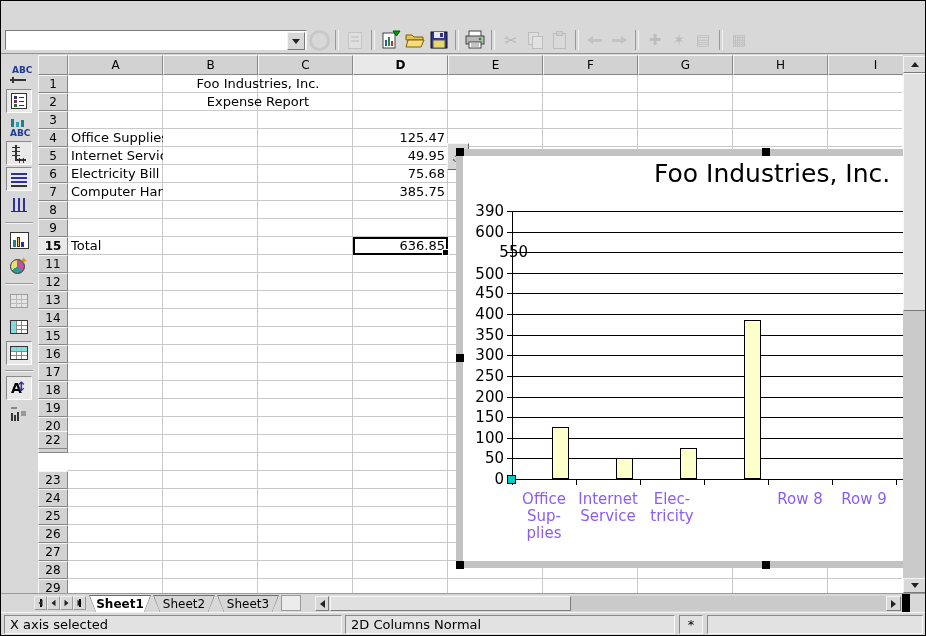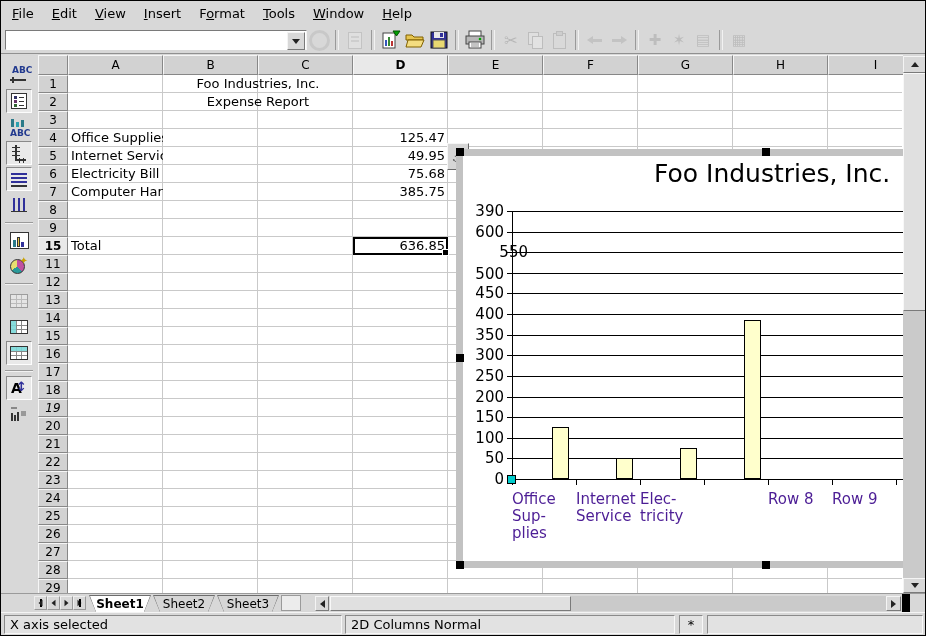--- a/index.html
+++ b/index.html
@@ -37,21 +37,21 @@
   #cursor .fh{position:absolute;right:-3px;bottom:-3px;width:5px;height:5px;background:#000;border:1px solid #fff;}
   
   #chart{position:absolute;left:455px;top:148px;width:622px;height:419px;background:#c2c2c2;z-index:3;}
   #chartInner{position:absolute;left:7px;top:7px;right:7px;bottom:7px;background:#fff;overflow:hidden;}
   #chartTitle{position:absolute;font-size:25px;color:#000;white-space:nowrap;}
   .gline{position:absolute;height:1px;background:#000;}
   .ytick{position:absolute;height:1px;background:#000;width:5px;}
   .ylab{position:absolute;width:40px;text-align:right;font-size:15px;line-height:16px;color:#000;}
   .xtick{position:absolute;width:1px;height:5px;background:#000;}
   .bar{position:absolute;background:#ffffcc;border:1px solid #000;box-sizing:border-box;}
-  .xlab{position:absolute;width:64px;font-size:15px;line-height:17px;color:#4c1d95;white-space:pre-line;}
+  .xlab{position:absolute;width:64px;text-align:center;font-size:15px;line-height:17px;color:#8b5cf6;white-space:pre-line;}
   #yaxisline{position:absolute;width:1px;background:#000;}
   #selhandle{position:absolute;width:9px;height:9px;background:#00cccc;border:1px solid #000;box-sizing:border-box;}
   
   .objh{position:absolute;width:8px;height:8px;background:#000;z-index:5;}
   #anchorBtn{position:absolute;left:446px;top:142px;width:20px;height:25px;background:#d6d6d6;border:1px solid;border-color:#f6f6f6 #6a6a6a #6a6a6a #f6f6f6;z-index:2;display:flex;align-items:center;justify-content:center;font-size:14px;color:#555;}
   
   #vscroll{position:absolute;left:902px;top:55px;width:23px;height:537px;background:#cacaca;z-index:6;}
   .sbtn{position:absolute;background:#d8d8d8;border:1px solid;border-color:#f4f4f4 #7a7a7a #7a7a7a #f4f4f4;box-sizing:border-box;display:flex;align-items:center;justify-content:center;}
   .thumb{position:absolute;background:#e0e0e0;border:1px solid;border-color:#f8f8f8 #7a7a7a #7a7a7a #f8f8f8;box-sizing:border-box;}
   .tri-up{width:0;height:0;border-left:4px solid transparent;border-right:4px solid transparent;border-bottom:5px solid #222;}
@@ -67,30 +67,20 @@
   .tabO.act .tabI{background:#fff;font-weight:bold;}
   #tabspare{position:absolute;top:1px;height:16px;background:#ececec;border:1px solid #9a9a9a;box-sizing:border-box;}
   
   #statusbar{position:absolute;left:0;top:611px;width:926px;height:24px;background:#d8d8d8;border-top:1px solid #f4f4f4;box-sizing:border-box;}
   .spanel{position:absolute;top:2px;height:19px;background:#e2e2e2;border:1px solid;border-color:#8a8a8a #f8f8f8 #f8f8f8 #8a8a8a;box-sizing:border-box;font-size:13px;line-height:17px;color:#000;padding:0 5px;white-space:nowrap;overflow:hidden;}
 </style>
 </head>
 <body>
 
 <div id="page">
-  <div id="menubar">
-      <span class="mi"><u>F</u>ile</span>
-      <span class="mi"><u>E</u>dit</span>
-      <span class="mi"><u>V</u>iew</span>
-      <span class="mi"><u>I</u>nsert</span>
-      <span class="mi">F<u>o</u>rmat</span>
-      <span class="mi"><u>T</u>ools</span>
-      <span class="mi"><u>W</u>indow</span>
-      <span class="mi"><u>H</u>elp</span>
-    </div>
   <div id="toolbar">
       <div id="combo">
         <input style="position: absolute; left: 1px; top: 1px; width: 280px; height: 16px; border: none; outline: none; font: 12px &quot;DejaVu Sans&quot;, sans-serif;">
         <div class="dd">
           <span class="tri-down"></span>
         </div>
       </div>
       <div class="tbi dis">
         <span style="width:15px;height:15px;border:3px solid #aaa;border-radius:50%;display:inline-block;"></span>
       </div>
@@ -301,24 +291,24 @@
       <div class="rhd" style="top: 164px;">9</div>
       <div class="rhd sel" style="top: 182px;">15</div>
       <div class="rhd" style="top: 200px;">11</div>
       <div class="rhd" style="top: 218px;">12</div>
       <div class="rhd" style="top: 236px;">13</div>
       <div class="rhd" style="top: 254px;">14</div>
       <div class="rhd" style="top: 272px;">15</div>
       <div class="rhd" style="top: 290px;">16</div>
       <div class="rhd" style="top: 308px;">17</div>
       <div class="rhd" style="top: 326px;">18</div>
-      <div class="rhd" style="top: 344px; font-style: italic;">19</div>
+      <div class="rhd" style="top: 344px;">19</div>
       <div class="rhd" style="top: 362px;">20</div>
       <div class="rhd" style="top: 380px;">21</div>
-      <div class="rhd" style="top: 398px;">22</div>
+      <div class="rhd" style="top: 376px;">22</div>
       <div class="rhd" style="top: 416px;">23</div>
       <div class="rhd" style="top: 434px;">24</div>
       <div class="rhd" style="top: 452px;">25</div>
       <div class="rhd" style="top: 470px;">26</div>
       <div class="rhd" style="top: 488px;">27</div>
       <div class="rhd" style="top: 506px;">28</div>
       <div class="rhd" style="top: 524px;">29</div>
       <div class="cellText" style="left: 125px; top: 20px; width: 190px; text-align: center;">Foo Industries, Inc.</div>
       <div class="cellText" style="left: 125px; top: 38px; width: 190px; text-align: center;">Expense Report</div>
       <div class="cellText" style="left: 30px; top: 74px; width: 95px; text-align: left;">Office Supplies</div>

